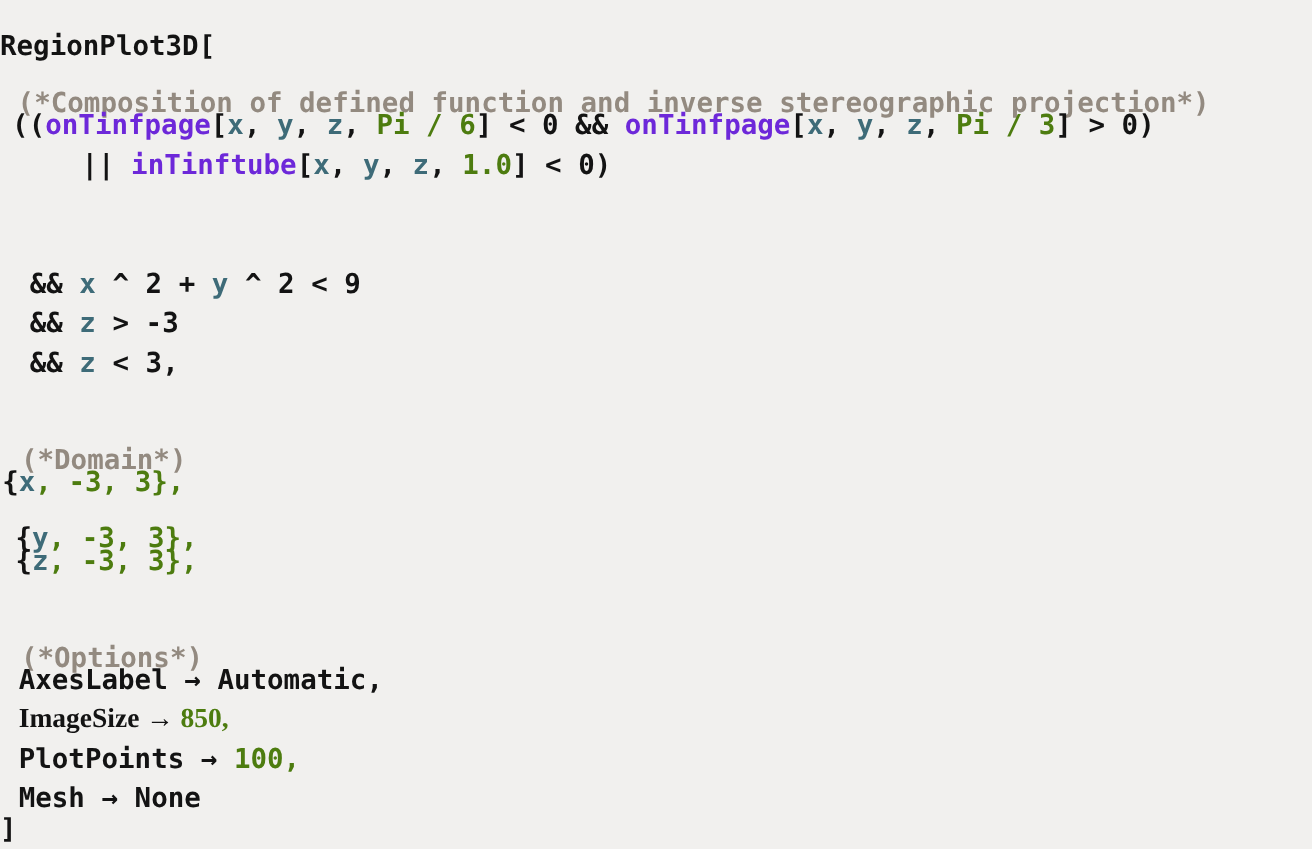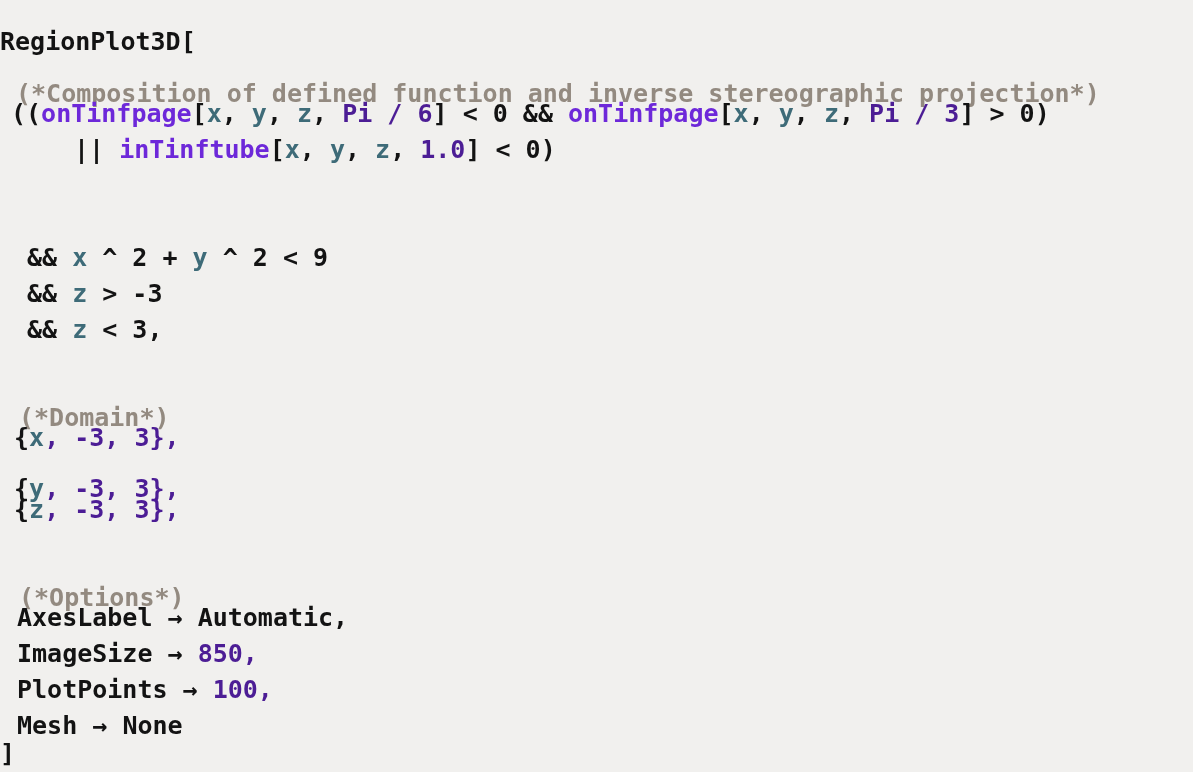--- a/index.html
+++ b/index.html
@@ -34,21 +34,21 @@
     height: 36px;
     color: #131313;
     letter-spacing: 0px;
   }
 
   
   .tok-sym   { color: #131313; }           
   .tok-fn    { color: #6d28d9; }           
   .tok-var   { color: #3e6b78; }           
   .tok-punct { color: #131313; }
-  .tok-num   { color: #4c1d95; }
+  .tok-num   { color: #4d7c0f; }
   .tok-op    { color: #131313; }
 
   .comment-line {
     position: absolute;
     white-space: pre;
     font-family: "DejaVu Sans Mono", "Liberation Mono", monospace;
     font-size: 25px;
     font-weight: bold;
     line-height: 36px;
     height: 36px;
@@ -71,31 +71,31 @@
 
 
   <div class="code-line" style="left:27px; top:240px;"><span class="tok-op">&amp;&amp; </span><span class="tok-var">x</span><span class="tok-op"> ^ 2 + </span><span class="tok-var">y</span><span class="tok-op"> ^ 2 &lt; 9</span></div>
 
   <div class="code-line" style="left:27px; top:276px;"><span class="tok-op">&amp;&amp; </span><span class="tok-var">z</span><span class="tok-op"> &gt; -3</span></div>
 
   <div class="code-line" style="left:27px; top:312px;"><span class="tok-op">&amp;&amp; </span><span class="tok-var">z</span><span class="tok-op"> &lt; 3,</span></div>
 
   <div class="comment-line" style="left:19px; top:384px;">(*Domain*)</div>
 
-  <div class="code-line" style="left:14px; top:420px;"><span class="tok-punct">{</span><span class="tok-var">x</span><span class="tok-num">, -3, 3},</span></div>
+  <div class="code-line" style="left:2px; top:420px;"><span class="tok-punct">{</span><span class="tok-var">x</span><span class="tok-num">, -3, 3},</span></div>
 
   <div class="code-line" style="left:14px; top:471px;"><span class="tok-punct">{</span><span class="tok-var">y</span><span class="tok-num">, -3, 3},</span></div>
 
   <div class="code-line" style="left:14px; top:492px;"><span class="tok-punct">{</span><span class="tok-var">z</span><span class="tok-num">, -3, 3},</span></div>
 
   <div class="comment-line" style="left:19px; top:564px;">(*Options*)</div>
 
   <div class="code-line" style="left:17px; top:600px;"><span class="tok-sym">AxesLabel</span><span class="tok-op"> → </span><span class="tok-sym">Automatic,</span></div>
 
-  <div class="code-line" style="left:17px; top:636px;"><span class="tok-sym">ImageSize</span><span class="tok-op"> → </span><span class="tok-num">850,</span></div>
+  <div class="code-line" style="left:17px; top:636px;font-family:Liberation Serif, serif;"><span class="tok-sym">ImageSize</span><span class="tok-op"> → </span><span class="tok-num">850,</span></div>
 
   <div class="code-line" style="left:17px; top:672px;"><span class="tok-sym">PlotPoints</span><span class="tok-op"> → </span><span class="tok-num">100,</span></div>
 
   <div class="code-line" style="left:17px; top:708px;"><span class="tok-sym">Mesh</span><span class="tok-op"> → </span><span class="tok-sym">None</span></div>
 
   <div class="code-line" style="left:0px; top:736px;"><span class="tok-punct">]</span></div>
 
 </div>
 
 </body></html>

